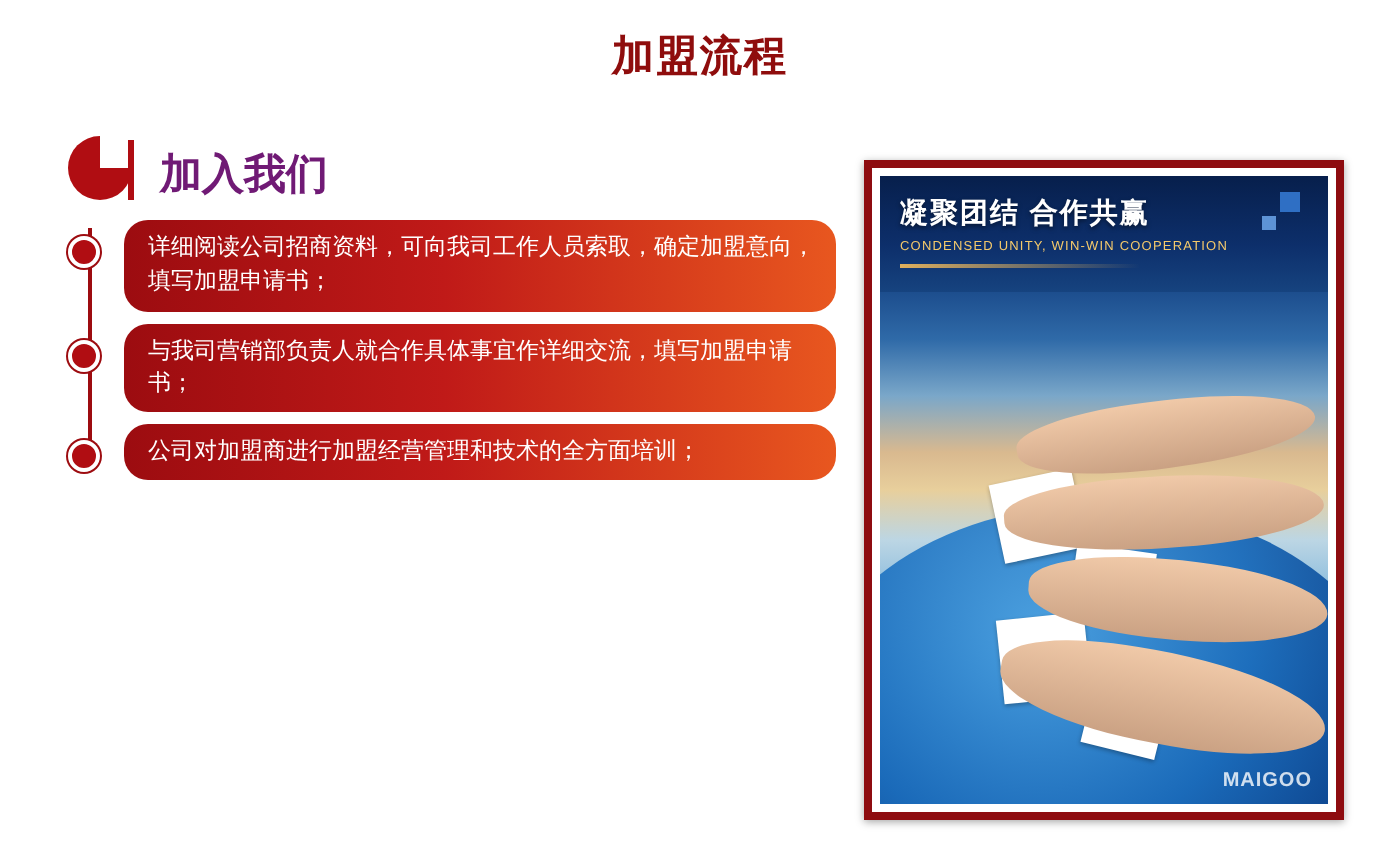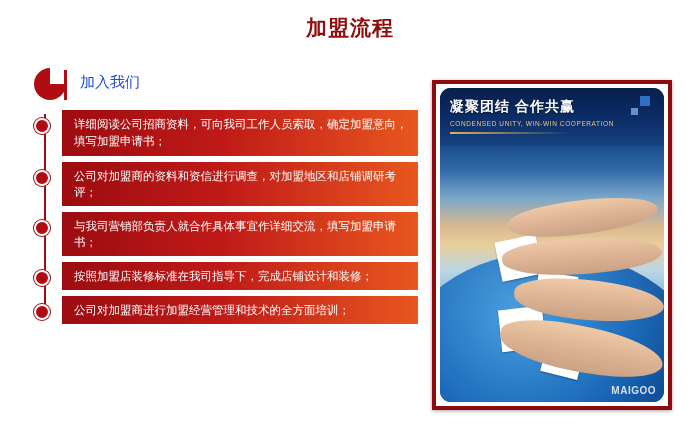--- a/index.html
+++ b/index.html
@@ -74,23 +74,23 @@
     left: 30px;
     top: 2px;
     width: 3px;
     height: 30px;
     background: #b00d12;
   }
   .join-title {
     position: absolute;
     left: 52px;
     top: 5px;
-    font-size: 15px;
-    font-weight: normal;
-    color: #1d4ed8;
+    font-size: 21px;
+    font-weight: bold;
+    color: #701a75;
   }
 
   .steps {
     position: relative;
     margin-top: 4px;
     padding-left: 16px;
   }
   .timeline {
     position: absolute;
     left: 16px;
@@ -114,21 +114,21 @@
     height: 12px;
     border-radius: 50%;
     background: #b00d12;
     border: 2px solid #ffffff;
     box-shadow: 0 0 0 1px #9d0c10;
   }
   .bar {
     margin-left: 18px;
     flex: 1;
     background: linear-gradient(to right, #9c0c10 0%, #c01a18 45%, #e8571f 100%);
-    border-radius: 0;
+    border-radius: 12px;
     color: #ffffff;
     font-size: 11.5px;
     line-height: 16px;
     padding: 6px 10px 6px 12px;
     box-sizing: border-box;
     display: flex;
     align-items: center;
   }
   .bar.two-line {
     line-height: 17px;
@@ -160,21 +160,20 @@
         #2f6aa8 26%,
         #7aa7c9 35%,
         #d9b98f 44%,
         #e8cf9c 50%,
         #bcd6e4 58%,
         #7fb6dc 68%,
         #3f8fd0 78%,
         #1b63b4 88%,
         #0d3f8d 100%);
       overflow: hidden;
-      border-radius: 11px;
   }
   .photo .band-top {
     position: absolute;
     left: 0;
     top: 0;
     width: 100%;
     height: 58px;
     background: linear-gradient(to bottom, #071f4c 0%, #0d2f6b 60%, #16437f 100%);
   }
   .photo .headline {
@@ -277,29 +276,21 @@
 
     <div class="steps">
       <div class="timeline"></div>
 
       <div class="step">
         <span class="dot"></span>
         <div class="bar two-line">详细阅读公司招商资料，可向我司工作人员索取，确定加盟意向，填写加盟申请书；</div>
       </div>
       <div class="step">
         <span class="dot"></span>
-        <div class="bar">公司对加盟商的资料和资信进行调查，对加盟地区和店铺调研考评；</div>
-      </div>
-      <div class="step">
-        <span class="dot"></span>
         <div class="bar">与我司营销部负责人就合作具体事宜作详细交流，填写加盟申请书；</div>
-      </div>
-      <div class="step">
-        <span class="dot"></span>
-        <div class="bar">按照加盟店装修标准在我司指导下，完成店铺设计和装修；</div>
       </div>
       <div class="step">
         <span class="dot"></span>
         <div class="bar">公司对加盟商进行加盟经营管理和技术的全方面培训；</div>
       </div>
 
     </div>
   </div>
 
   <div class="photo-frame">

